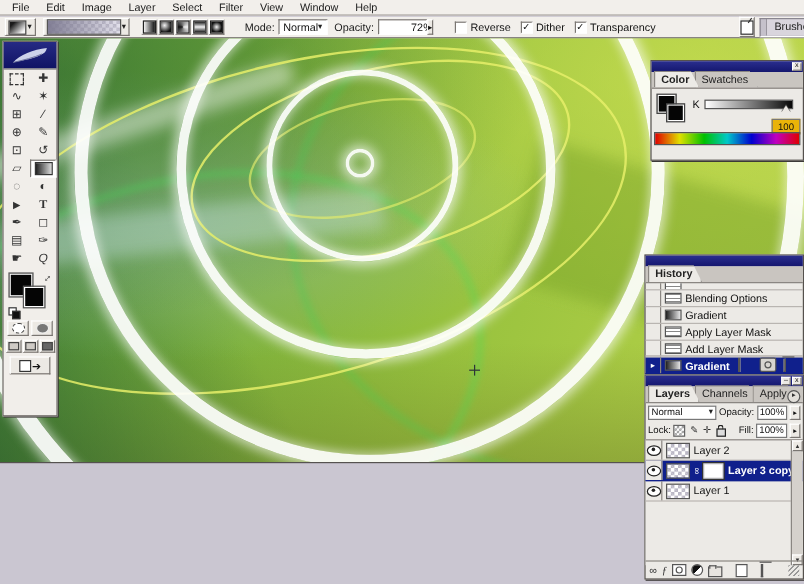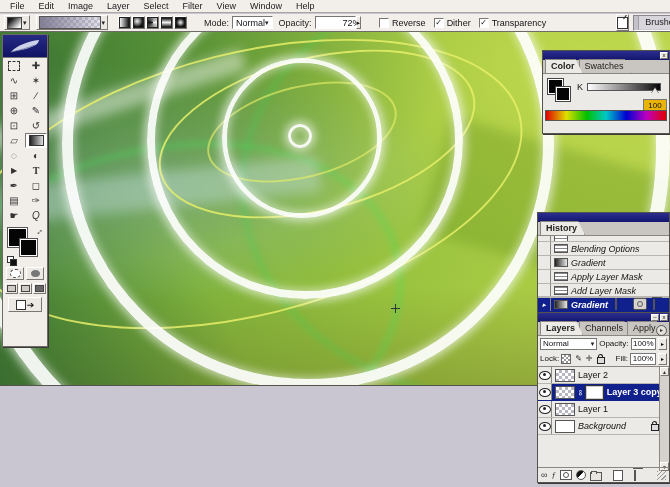--- a/index.html
+++ b/index.html
@@ -100,21 +100,21 @@
   .cp-fg{position:absolute;left:5px;top:5px;width:13px;height:13px;background:#050505;border:1px solid #fff;outline:1px solid #444;}
   .cp-bg{position:absolute;left:13px;top:13px;width:12px;height:12px;background:#050505;border:1px solid #fff;outline:1px solid #444;}
   .cp-k{position:absolute;left:34px;top:8px;font-size:9px;color:#111;}
   .cp-track{position:absolute;left:44px;top:9px;width:72px;height:6px;border:1px solid #555;background:linear-gradient(90deg,#fff,#070707);}
   .cp-thumb{position:absolute;left:108px;top:14px;width:0;height:0;border-left:4px solid transparent;border-right:4px solid transparent;border-bottom:6px solid #ece9e4;filter:drop-shadow(0 -1px 0 #555);}
   .cp-val{position:absolute;right:2px;top:6px;width:22px;height:11px;background:#eab308;border:1px solid #777;font-size:8px;display:flex;align-items:center;justify-content:center;margin-top:19px;}
   .cp-rainbow{position:absolute;left:2px;bottom:2px;right:2px;height:9px;border:1px solid #555;background:linear-gradient(90deg,#e00000,#e0e000 17%,#00c000 34%,#00c8c8 50%,#0000d0 67%,#c000c0 84%,#e00000 100%);}
 
   
   .hist-pal{left:537px;top:212px;width:133px;height:100px;}
-  .hlist{position:relative;font-style:italic;}
+  .hlist{position:relative;}
   .hrow{height:13px;display:flex;align-items:center;border-bottom:1px solid #b9b5b1;}
   .hrow .src{width:13px;height:13px;border-right:1px solid #8a8682;box-sizing:border-box;flex:none;display:flex;align-items:center;justify-content:center;font-size:7px;color:#fff;}
   .hrow .hicon{width:14px;height:9px;margin:0 3px;flex:none;box-sizing:border-box;}
   .hicon.list{background:#fff;border:1px solid #555;background-image:repeating-linear-gradient(180deg,#888 0 1px,transparent 1px 3px);}
   .hicon.gradient{border:1px solid #555;background:linear-gradient(90deg,#222,#e8e8e8);}
   .hrow .hlabel{font-size:9px;color:#111;white-space:nowrap;}
   .hrow.selected{background:#10208c;border-bottom:1px solid #10208c;}
   .hrow.selected .hlabel{color:#fff;font-weight:bold;}
   .hrow.partial{height:5px;overflow:hidden;}
   .hfooter{position:absolute;left:0;right:0;bottom:0;height:14px;display:flex;justify-content:flex-end;align-items:center;gap:6px;padding-right:4px;border-top:1px solid #b9b5b1;}
@@ -484,28 +484,20 @@
         <span class="maskthumb"></span>
         <span class="lname">Layer 3 copy</span>
       </div>
       <div class="lrow">
         <span class="eyecol">
             <span class="eye"></span>
           </span>
         <span class="lthumb th-checker"></span>
         <span class="lname">Layer 1</span>
       </div>
-      <div class="lrow">
-        <span class="eyecol">
-            <span class="eye"></span>
-          </span>
-        <span class="lthumb th-white"></span>
-        <span class="lname italic">Background</span>
-        <span class="lock bglock"></span>
-      </div>
       <div class="lscroll">
         <span class="sarr" style="top:0">▲</span>
         <span class="sarr" style="bottom:0">▼</span>
       </div>
     </div>
     <div class="lfooter">
       <span class="lfic">∞</span>
       <span class="lfic" style="font-style:italic;font-family:'Liberation Serif',serif">ƒ</span>
       <span class="ic-mask"></span>
       <span class="ic-adj"></span>

